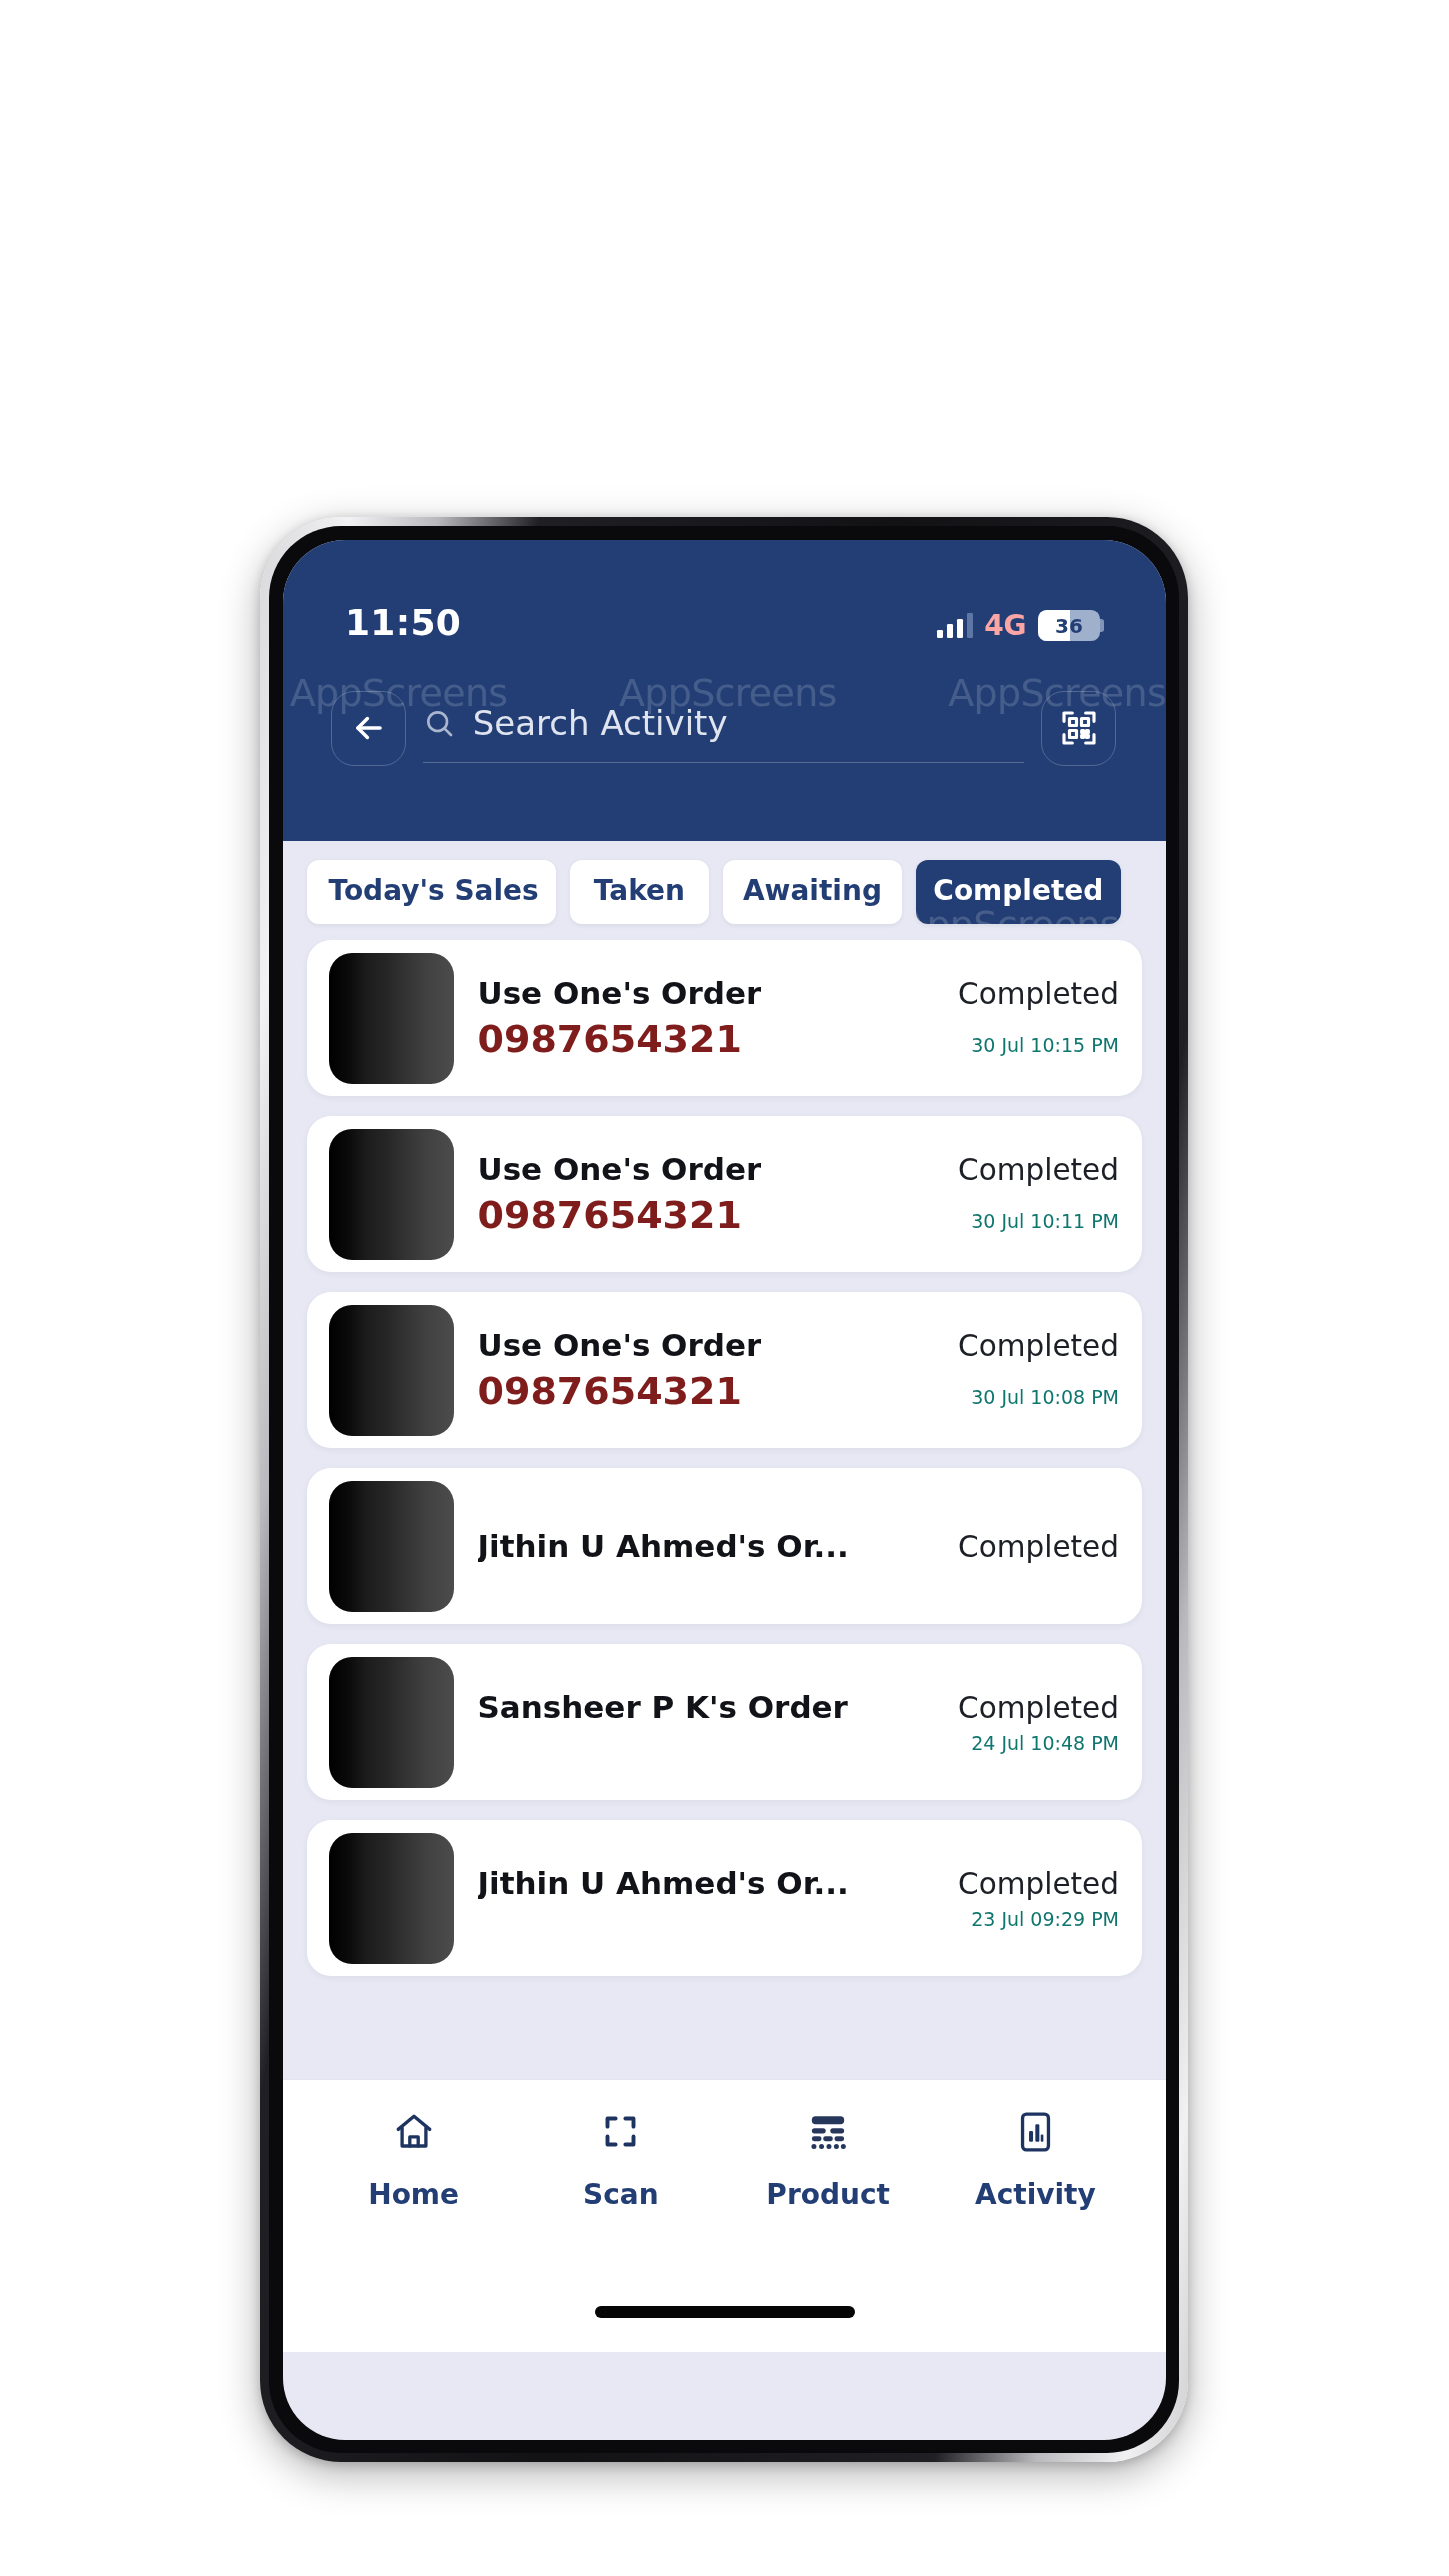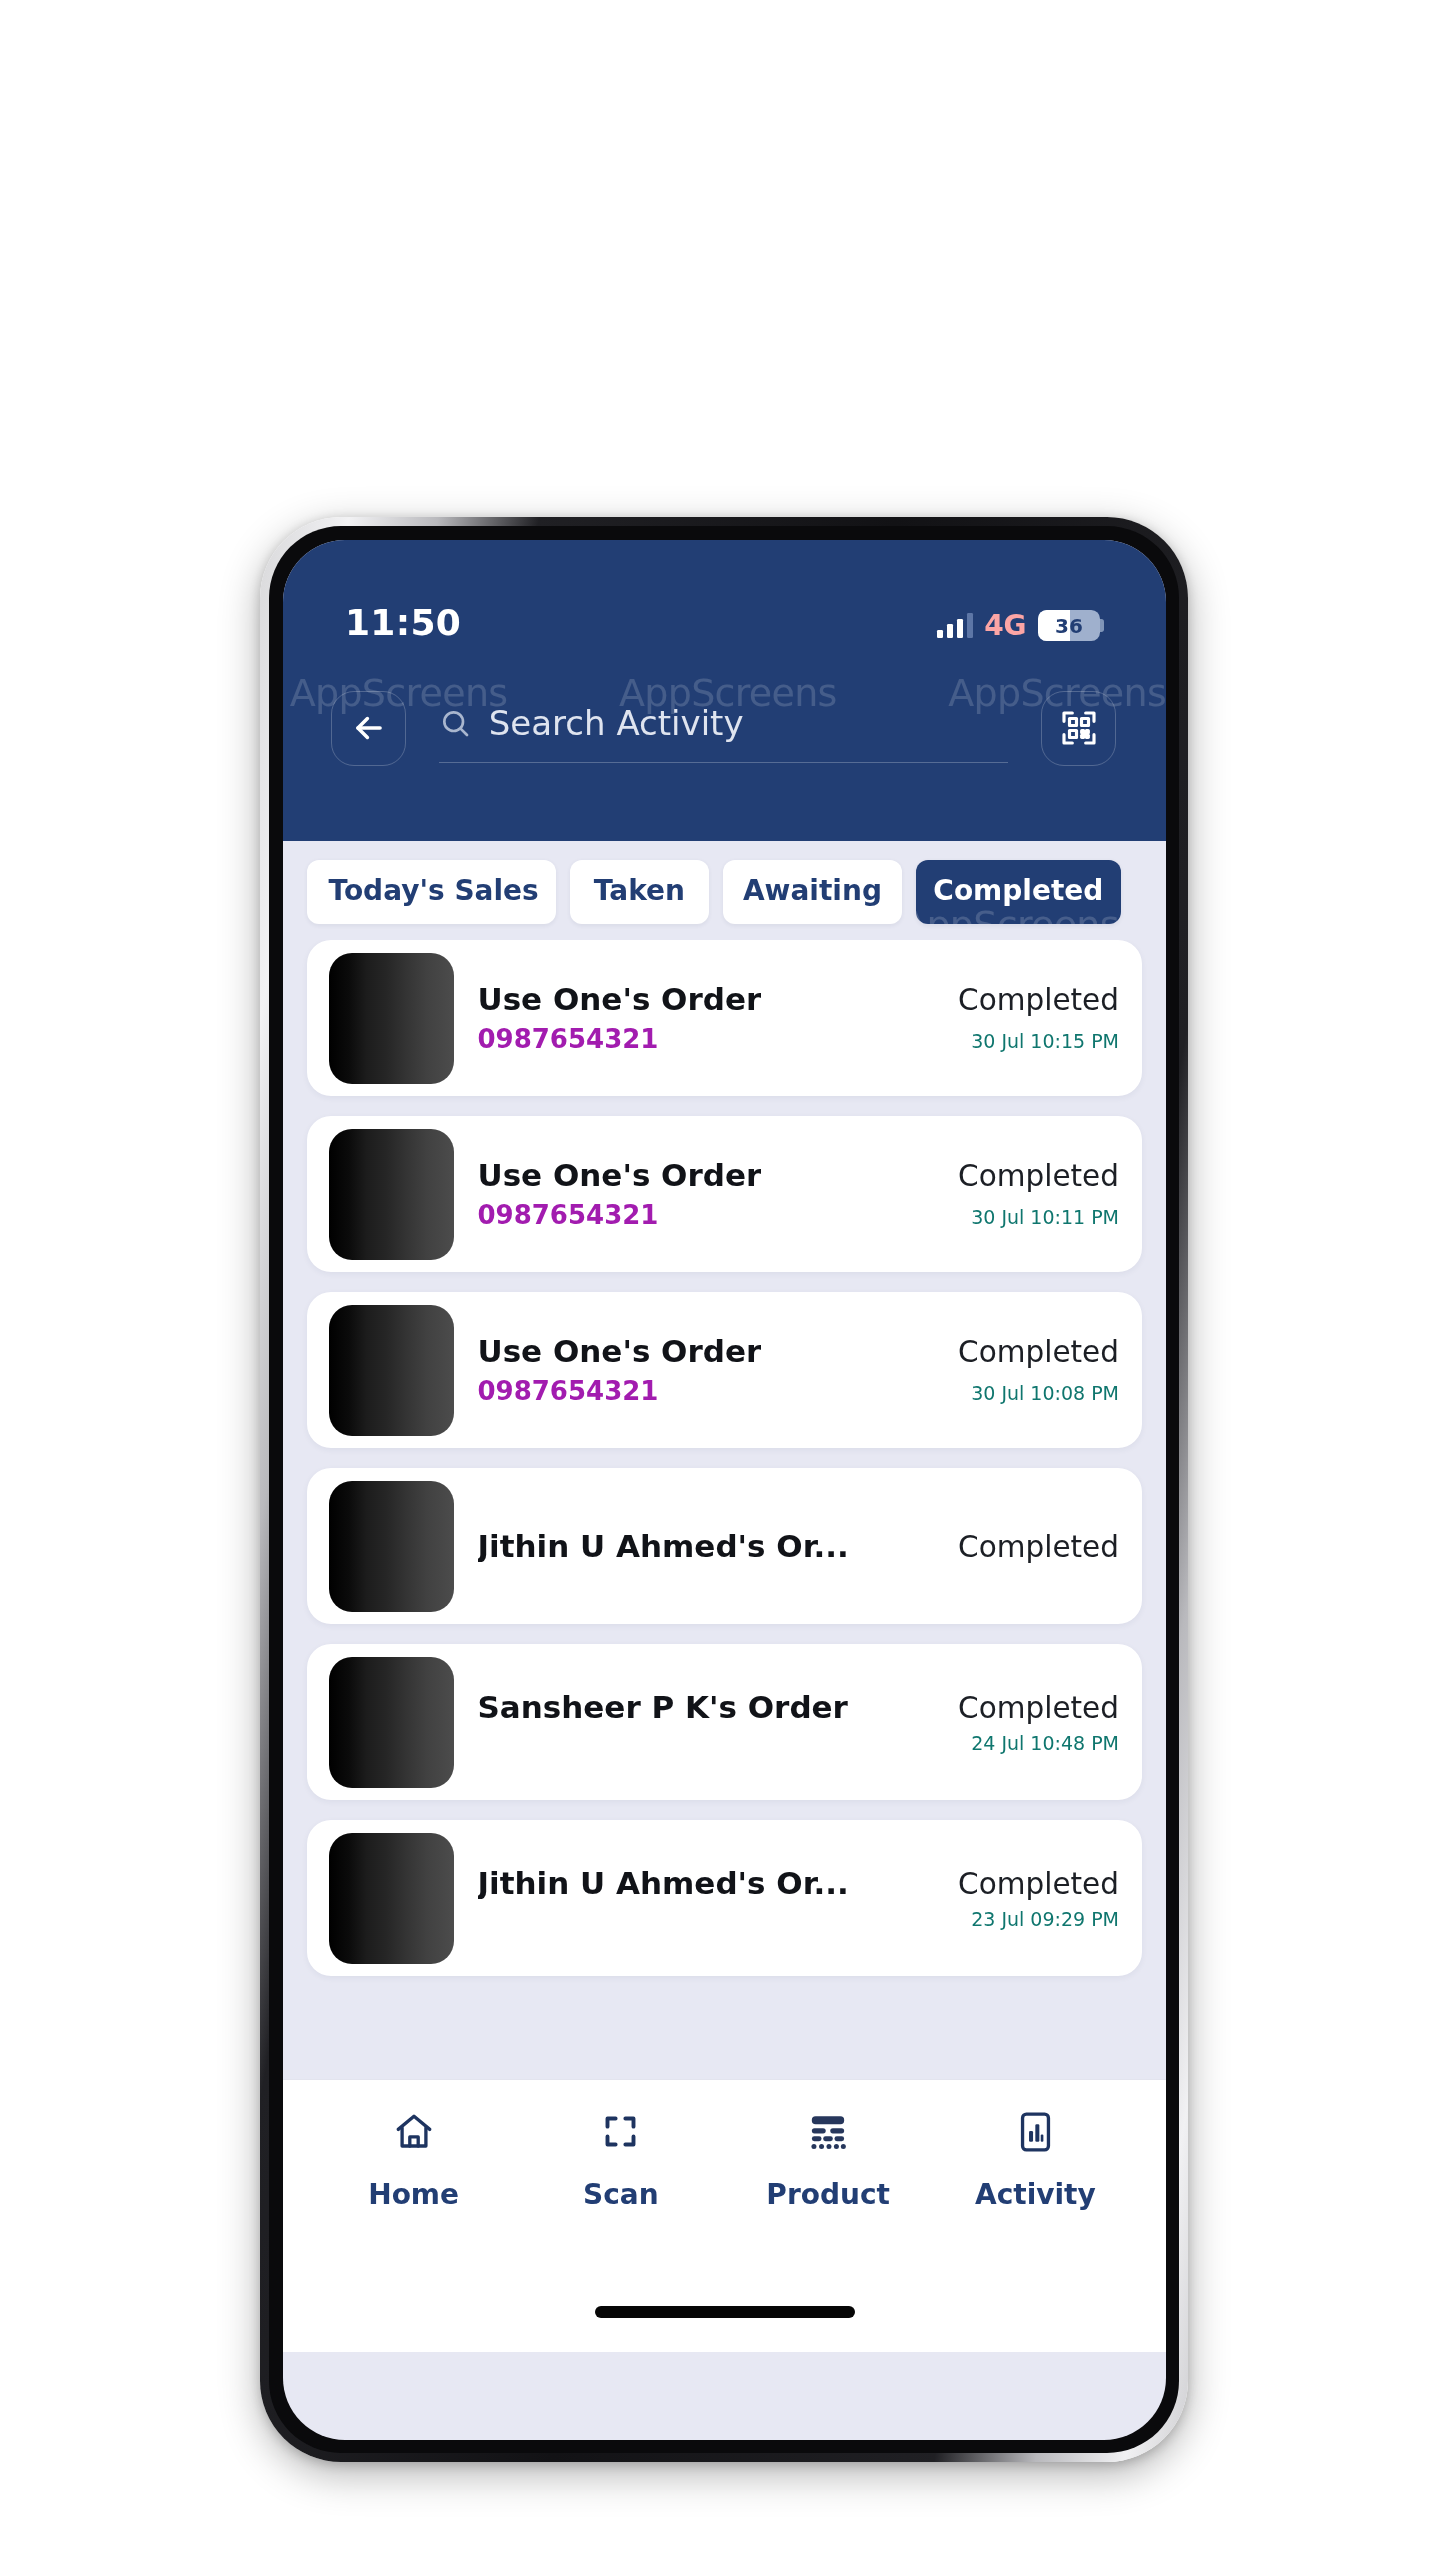--- a/index.html
+++ b/index.html
@@ -136,21 +136,21 @@
     font-weight:400;
     color:rgba(255,255,255,.16);
     white-space:nowrap;
     letter-spacing:-0.7px;
   }
 
   .searchrow {
     position:relative;
     display:flex;
     align-items:center;
-    gap:16px;
+    gap:0;
     padding:0 50px 0 48px;
     height:134px;
     margin-top:-4px;
   }
   .iconbtn {
     width:75px; height:75px;
     border-radius:23px;
     border:1.3px solid rgba(255,255,255,.22);
     display:flex;
     align-items:center;
@@ -263,22 +263,22 @@
   }
   .ord-status {
     color:#1c1f25;
     font-size:29.5px;
     font-weight:400;
     line-height:1;
     white-space:nowrap;
     flex:0 0 auto;
   }
   .ord-phone {
-    color:#a21caf;
-    font-size:26px;
+    color:#7f1d1d;
+    font-size:38px;
     font-weight:600;
     line-height:1;
     white-space:nowrap;
   }
   .ord-date {
     color:#0f766e;
     font-size:19px;
     font-weight:400;
     line-height:1;
     white-space:nowrap;

